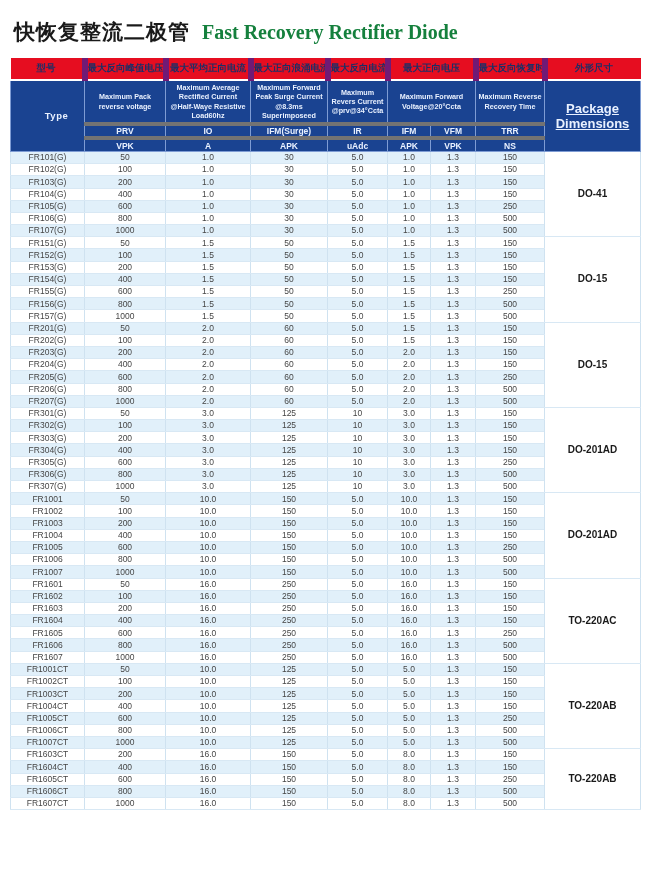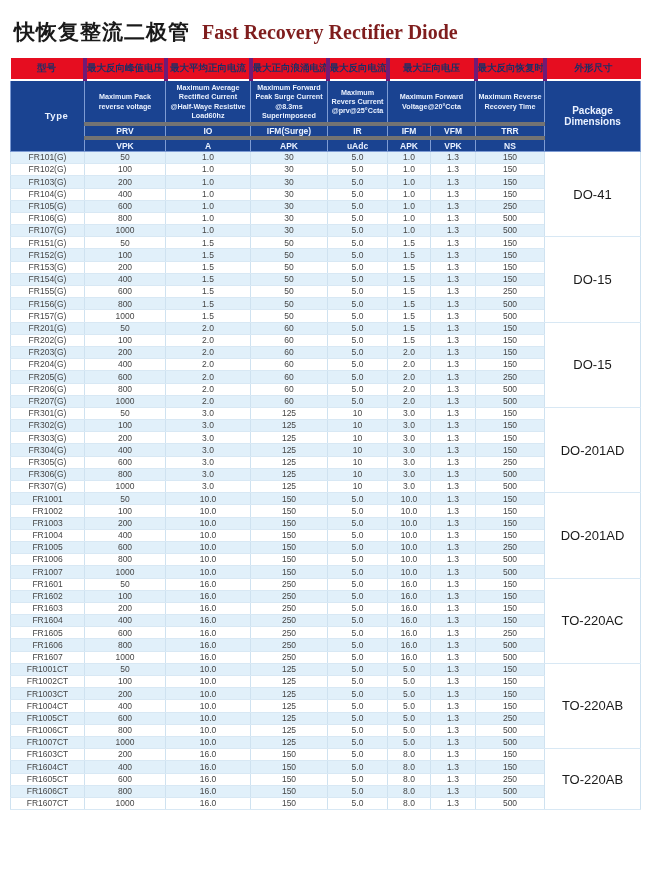--- a/index.html
+++ b/index.html
@@ -9,65 +9,65 @@
   .title-bar {
     position: absolute; left: 14px; top: 18px; width: 620px;
     white-space: nowrap;
   }
   .title-zh {
     font-family: Liberation Sans, sans-serif;
     font-size: 21px; font-weight: bold; color: #1a1a1a; letter-spacing: 1px;
   }
   .title-en {
     font-family: "Liberation Serif", serif;
-    font-size: 20px; font-weight: bold; color: #7f1d1d; margin-left: 12px;
+    font-size: 20px; font-weight: bold; color: #15803d; margin-left: 12px;
   }
 
   table.spec-table {
     position: absolute; left: 10px; top: 58px; width: 630px;
     border-collapse: collapse; table-layout: fixed;
   }
 
   
   th.red {
     background: #e60d20; color: #1c2f66;
     font-size: 9.5px; font-weight: bold;
     height: 22px; text-align: center; vertical-align: middle;
-    border-right: 4px solid #701a75; border-bottom: 2px solid #ffffff;
+    border-right: 6px solid #701a75; border-bottom: 2px solid #ffffff;
     overflow: hidden; white-space: nowrap;
   }
   th.red:last-child { border-right: none; }
 
   
   th.blue {
     background: #1a4391; color: #e9f1ff; font-weight: bold;
     text-align: center; vertical-align: middle;
     border: 1px solid #7e9cd4;
   }
   th.type-cell { font-size: 9.5px; letter-spacing: 0.5px; padding-left: 18px; }
-  th.pkg-cell  { font-size: 10px; }
+  th.pkg-cell  { font-size: 13px; text-decoration: underline; }
   th.desc { font-size: 7.2px; line-height: 1.3; height: 34px; padding: 2px 1px; font-weight: bold; }
   tr.sym-row th, tr.unit-row th {
     font-size: 8.5px; height: 13px;
     border-top: 4px solid #737373;
   }
 
   
   tbody td {
     height: 12.2px; text-align: center; vertical-align: middle;
     font-size: 8.5px; color: #454545;
     border-right: 1px solid #cfe2f0; border-bottom: 1px solid #d8e8f4;
     border-left: 1px solid #cfe2f0;
     background: #ffffff; overflow: hidden; white-space: nowrap;
     line-height: 1;
   }
   tbody tr.stripe td { background: #e1f0fa; }
   tbody td.pkg {
     background: #ffffff !important;
-    font-size: 13px; font-weight: normal; color: #1a1a1a;
+    font-size: 10px; font-weight: bold; color: #1a1a1a;
     border-left: 1px solid #cfe2f0;
     margin-left: 23px;
   }
 </style>
 </head>
 <body>
 
 <div class="title-bar">
   <span class="title-zh">快恢复整流二极管</span><span class="title-en">Fast Recovery Rectifier Diode</span>
 </div>
@@ -93,21 +93,21 @@
       <th class="red">最大反向电流</th>
       <th class="red" colspan="2">最大正向电压</th>
       <th class="red">最大反向恢复时间</th>
       <th class="red">外形尺寸</th>
     </tr>
     <tr>
       <th class="blue type-cell" rowspan="3">Type</th>
       <th class="blue desc">Maximum Pack reverse voltage</th>
       <th class="blue desc">Maximum Average Rectified Current @Half-Waye Resistive Load60hz</th>
       <th class="blue desc">Maximum Forward Peak Surge Current @8.3ms Superimposeed</th>
-      <th class="blue desc">Maximum Revers Current @prv@25°Ccta</th>
+      <th class="blue desc">Maximum Revers Current @prv@34°Ccta</th>
       <th class="blue desc" colspan="2">Maximum Forward Voltage@20°Ccta</th>
       <th class="blue desc">Maximum Reverse Recovery Time</th>
       <th class="blue pkg-cell" rowspan="3">Package Dimensions</th>
     </tr>
     <tr class="sym-row">
       <th class="blue">PRV</th>
       <th class="blue">IO</th>
       <th class="blue">IFM(Surge)</th>
       <th class="blue">IR</th>
       <th class="blue">IFM</th>

